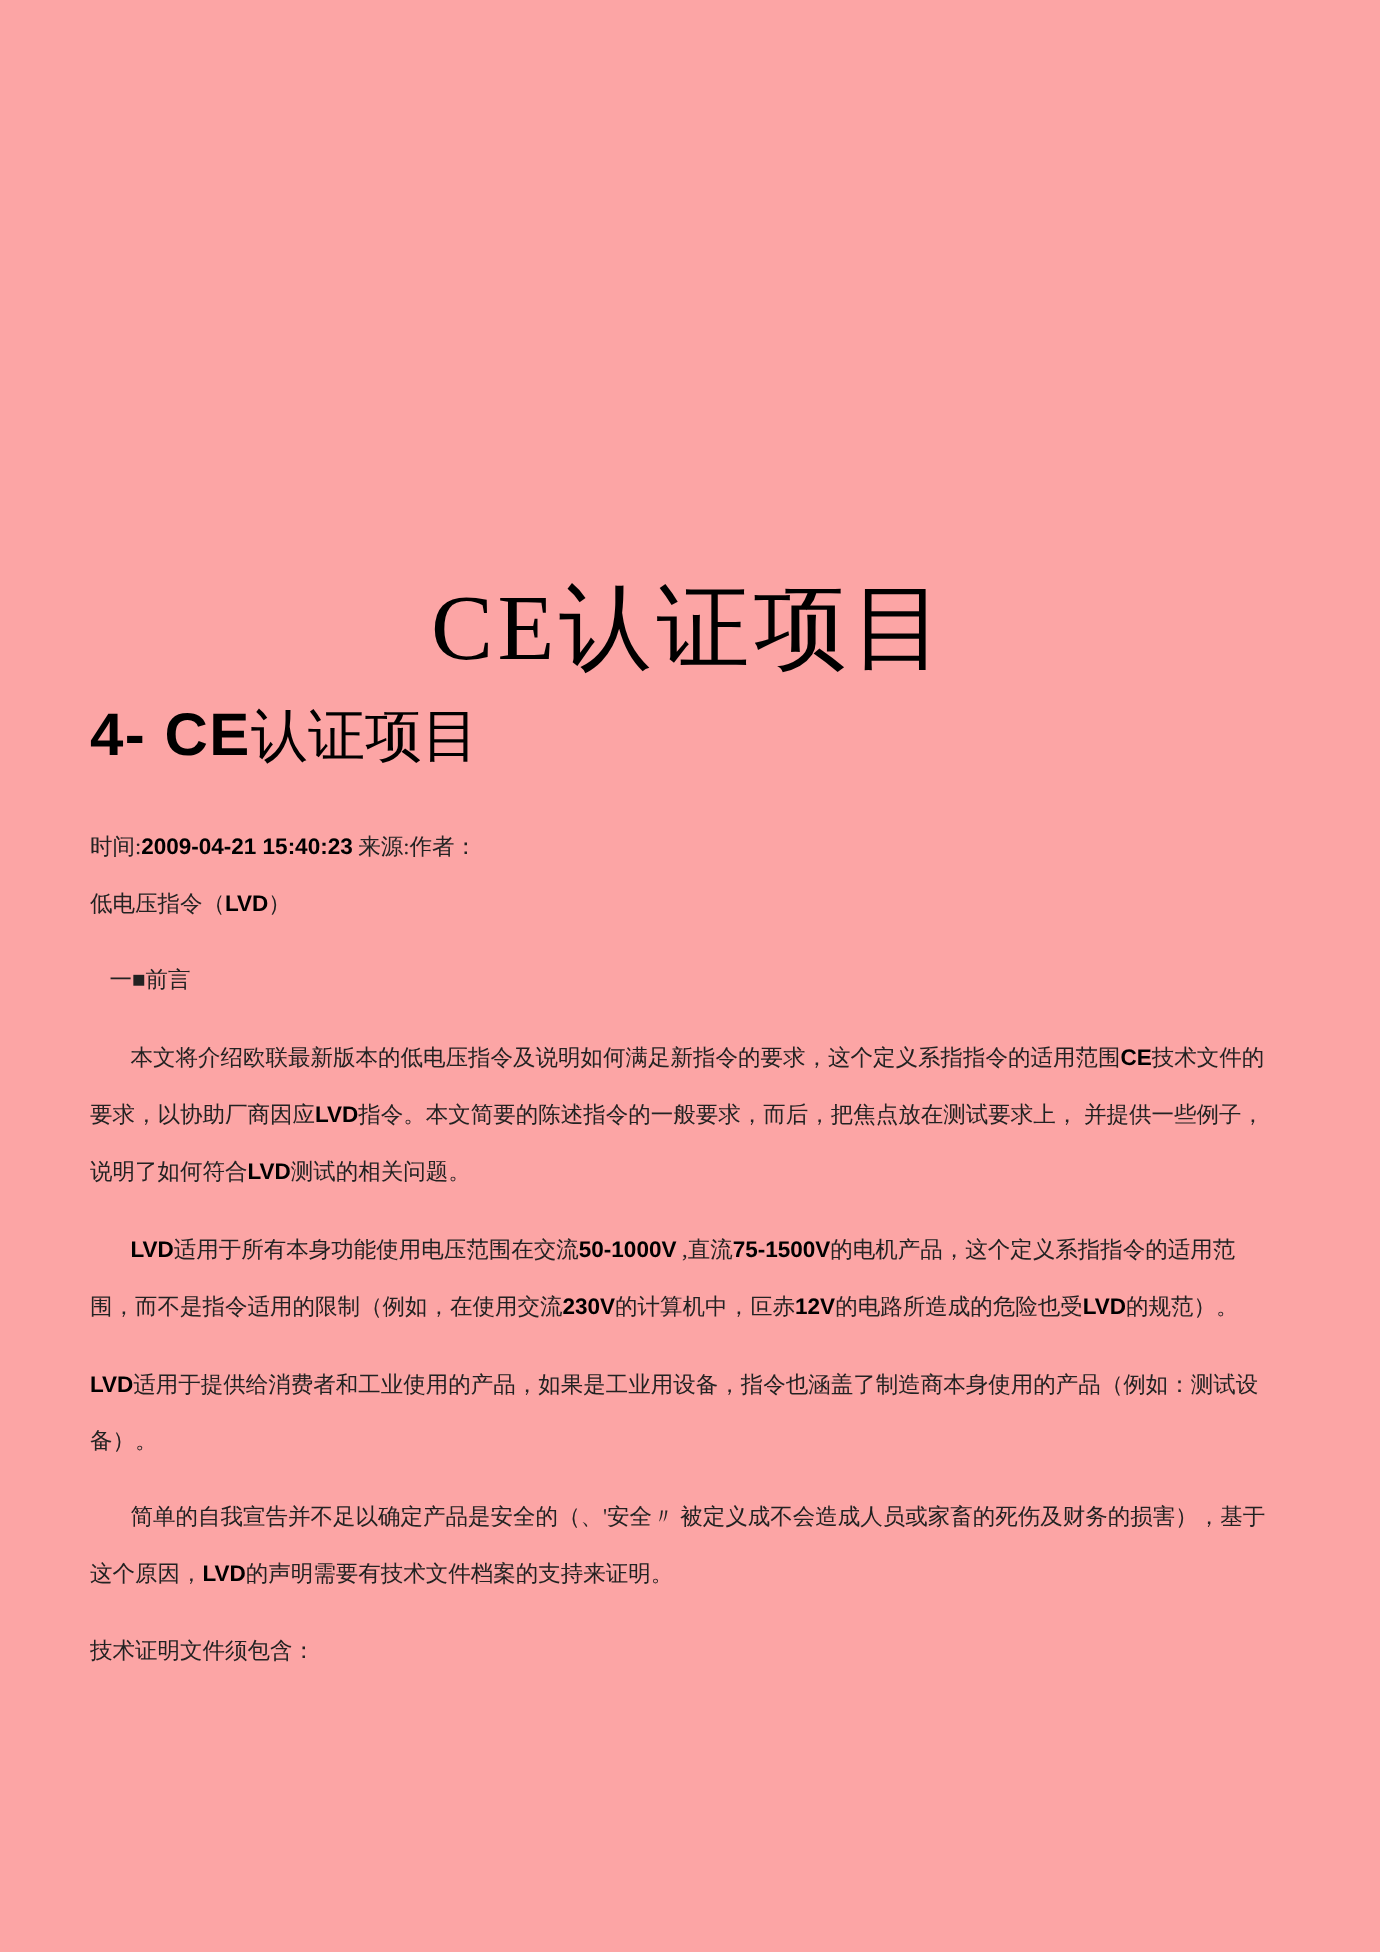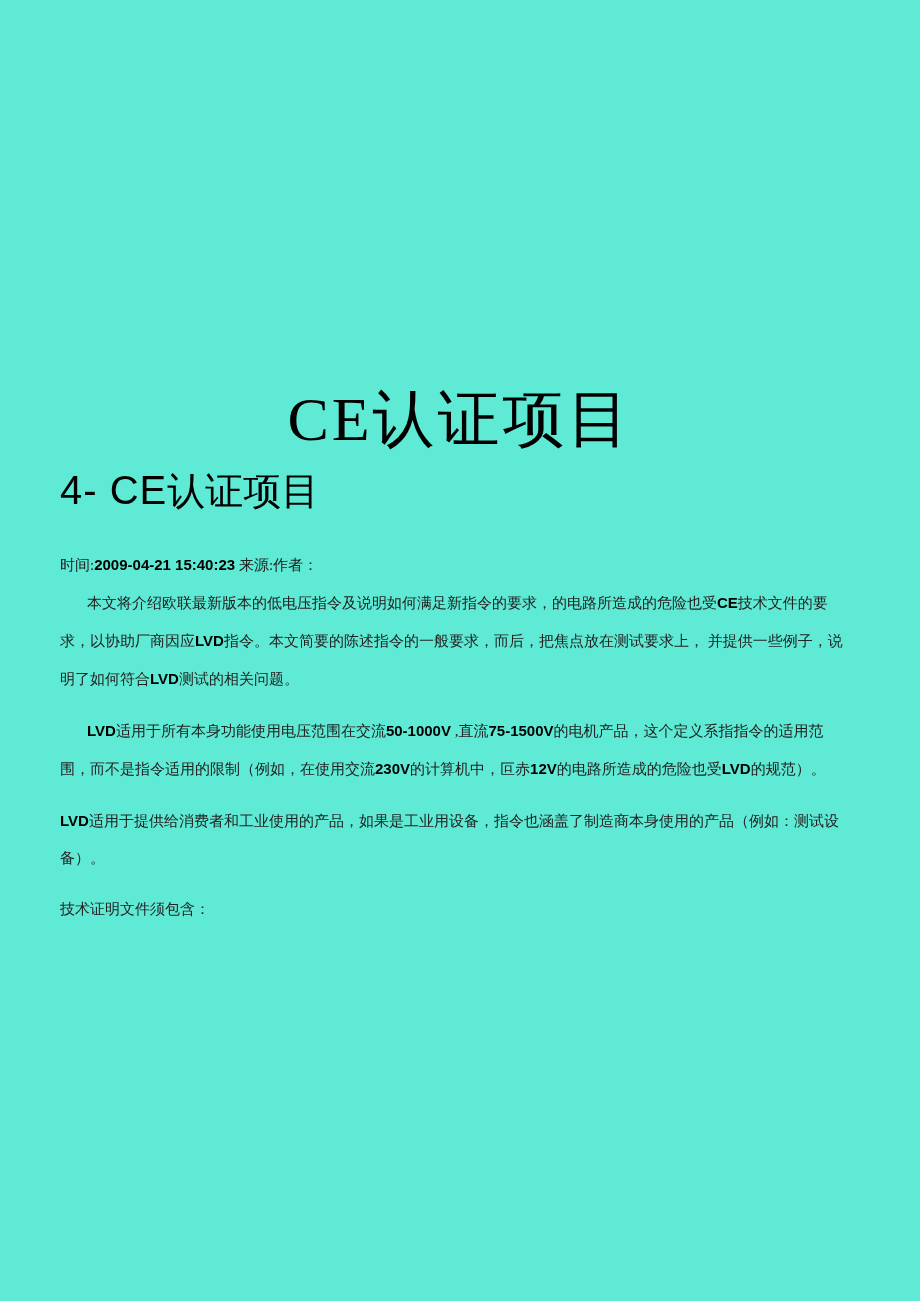--- a/index.html
+++ b/index.html
@@ -10,21 +10,21 @@
   body {
     width: 920px;
     height: 1301px;
     overflow: hidden;
     font-family: "Liberation Serif", serif;
     color: #222222;
   }
   .page {
     width: 920px;
     height: 1301px;
-    background: #5eead4;
+    background: #fca5a5;
     box-sizing: border-box;
   }
   .top-spacer {
     height: 385px;
   }
   .doc-title {
     text-align: center;
     font-size: 62px;
     line-height: 68px;
     color: #000000;
@@ -37,21 +37,21 @@
   }
   .doc-heading {
     margin-top: 14px;
     font-size: 38px;
     line-height: 46px;
     color: #000000;
     white-space: nowrap;
   }
   .doc-heading .lat {
     font-family: "Liberation Sans", sans-serif;
-    font-weight: 400;
+    font-weight: 700;
     font-size: 40px;
     letter-spacing: 1px;
   }
   .body-blocks {
     margin-top: 32px;
   }
   .blk {
     margin: 0 16px 14px 0;
     font-size: 15px;
     line-height: 37px;
@@ -75,19 +75,22 @@
 
   <div class="doc-title">CE认证项目</div>
 
   <div class="content">
     <div class="doc-heading">
       <span class="lat">4- CE</span><span>认证项目</span>
     </div>
 
     <div class="body-blocks">
         <p class="blk meta"><span>时间:</span><span class="lt">2009-04-21 15:40:23</span><span> 来源:作者：</span></p>
-        <p class="blk ind"><span>本文将介绍欧联最新版本的低电压指令及说明如何满足新指令的要求，的电路所造成的危险也受</span><span class="lt">CE</span><span>技术文件的要求，以协助厂商因应</span><span class="lt">LVD</span><span>指令。本文简要的陈述指令的一般要求，而后，把焦点放在测试要求上， 并提供一些例子，说明了如何符合</span><span class="lt">LVD</span><span>测试的相关问题。</span></p>
+        <p class="blk"><span>低电压指令（</span><span class="lt">LVD</span><span>）</span></p>
+        <p class="blk ind-sm"><span>一■前言</span></p>
+        <p class="blk ind"><span>本文将介绍欧联最新版本的低电压指令及说明如何满足新指令的要求，这个定义系指指令的适用范围</span><span class="lt">CE</span><span>技术文件的要求，以协助厂商因应</span><span class="lt">LVD</span><span>指令。本文简要的陈述指令的一般要求，而后，把焦点放在测试要求上， 并提供一些例子，说明了如何符合</span><span class="lt">LVD</span><span>测试的相关问题。</span></p>
         <p class="blk ind"><span class="lt">LVD</span><span>适用于所有本身功能使用电压范围在交流</span><span class="lt">50-1000V</span><span> ,直流</span><span class="lt">75-1500V</span><span>的电机产品，这个定义系指指令的适用范围，而不是指令适用的限制（例如，在使用交流</span><span class="lt">230V</span><span>的计算机中，叵赤</span><span class="lt">12V</span><span>的电路所造成的危险也受</span><span class="lt">LVD</span><span>的规范）。</span></p>
         <p class="blk"><span class="lt">LVD</span><span>适用于提供给消费者和工业使用的产品，如果是工业用设备，指令也涵盖了制造商本身使用的产品（例如：测试设备）。</span></p>
+        <p class="blk ind"><span>简单的自我宣告并不足以确定产品是安全的（、'安全〃 被定义成不会造成人员或家畜的死伤及财务的损害），基于这个原因，</span><span class="lt">LVD</span><span>的声明需要有技术文件档案的支持来证明。</span></p>
         <p class="blk"><span>技术证明文件须包含：</span></p>
       </div>
   </div>
 </div>
 
 </body></html>

